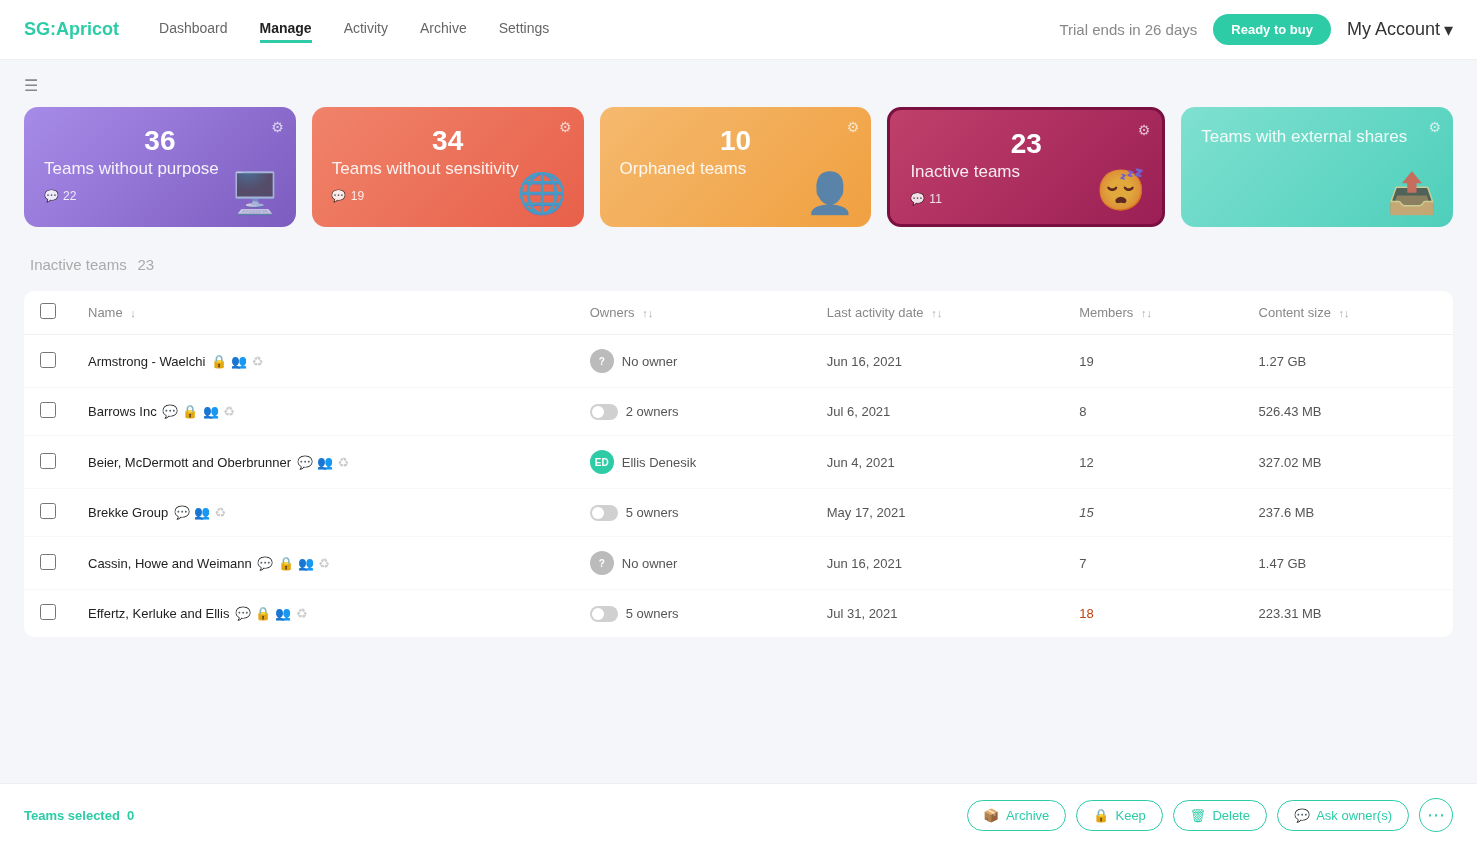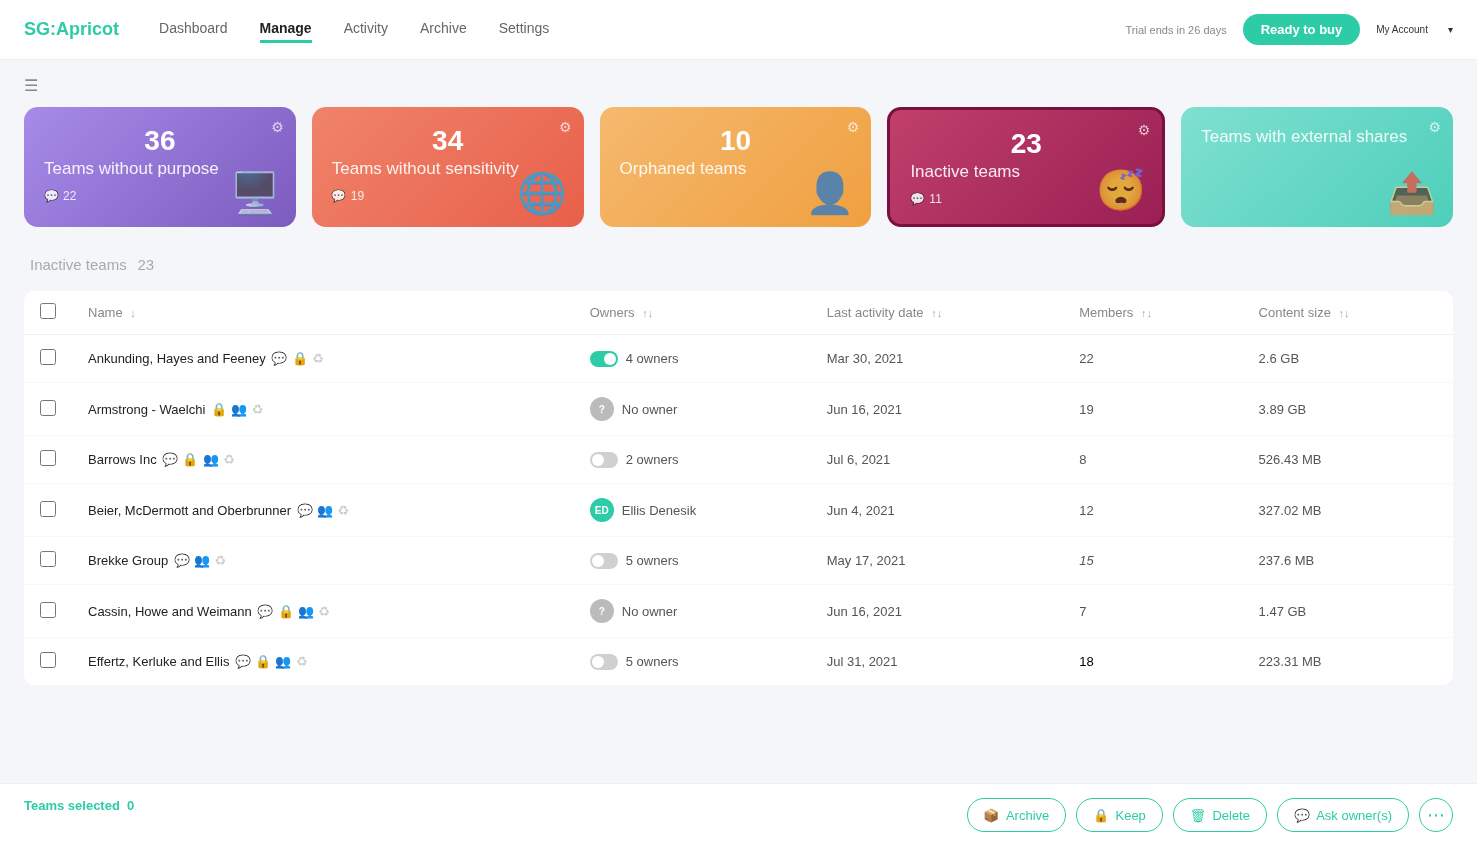--- a/index.html
+++ b/index.html
@@ -10,26 +10,26 @@
       display: flex; align-items: center; background: #fff;
       padding: 0 24px; height: 60px; border-bottom: 1px solid #eee;
       position: sticky; top: 0; z-index: 100;
     }
     .logo { font-weight: 700; font-size: 18px; margin-right: 40px; color: #222; white-space: nowrap; }
     .logo span { color: #2dcca7; }
     .nav-links { display: flex; gap: 32px; flex: 1; }
     .nav-link { text-decoration: none; color: #666; font-size: 14px; padding: 4px 0; cursor: pointer; }
     .nav-link.active { color: #222; font-weight: 600; border-bottom: 3px solid #2dcca7; }
     .nav-right { display: flex; align-items: center; gap: 16px; margin-left: auto; }
-    .trial-text { color: #888; font-size: 11px; }
+    .trial-text { color: #888; font-size: 15px; }
     .buy-btn {
       background: #2dcca7; color: #fff; border: none; border-radius: 20px;
       padding: 8px 18px; font-size: 13px; font-weight: 600; cursor: pointer;
     }
-    .account-btn { display: flex; align-items: flex-start; gap: 20px; color: #333; font-size: 10px; cursor: pointer; background: none; border: none; }
+    .account-btn { display: flex; align-items: flex-start; gap: 4px; color: #333; font-size: 18px; cursor: pointer; background: none; border: none; }
 
     
     .content { padding: 16px 24px; }
 
     
     .filter-row { display: flex; align-items: center; gap: 8px; margin-bottom: 12px; }
     .filter-icon { color: #888; cursor: pointer; font-size: 16px; }
 
     
     .stat-cards { display: flex; gap: 16px; margin-bottom: 28px; }
@@ -80,21 +80,21 @@
     .owner-toggle.active::after { left: 14px; }
     .owner-avatar { width: 24px; height: 24px; border-radius: 50%; background: #666; color: #fff; display: flex; align-items: center; justify-content: center; font-size: 10px; font-weight: 600; }
     .owner-avatar.green { background: #2dcca7; }
     .owner-avatar.gray { background: #bbb; }
     .owner-text { font-size: 13px; color: #555; }
 
     
     .bottom-bar {
       position: fixed; bottom: 0; left: 0; right: 0;
       background: #fff; border-top: 1px solid #eee;
-      display: flex; padding: 14px 24px;
+      display: flex; align-items: center; padding: 14px 24px;
       gap: 10px;
     }
     .selected-text { font-size: 13px; color: #666; margin-right: auto; }
     .selected-text span { font-weight: 700; color: #2dcca7; }
     .action-btn {
       display: flex; align-items: center; gap: 6px;
       border: 1.5px solid #2dcca7; border-radius: 20px;
       padding: 7px 16px; font-size: 13px; color: #2dcca7;
       background: none; cursor: pointer; font-weight: 500;
     }
@@ -212,63 +212,41 @@
             <span>Members</span>
             <span class="sort-icon">↑↓</span>
           </th>
           <th>
             <span>Content size</span>
             <span class="sort-icon">↑↓</span>
           </th>
         </tr>
       </thead>
       <tbody id="table-body">
-      <tr>
-            <td class="cb-col"><input type="checkbox" class="row-checkbox" style=""></td>
-            <td>
-              <div class="team-name">
-                <span style="cursor: pointer;">Ankunding, Hayes and Feeney</span>
-                <div class="team-icons">
-                  <span class="t-icon red">💬</span>
-                  <span class="t-icon">🔒</span>
-                  <span class="t-icon">♻</span>
-                </div>
-              </div>
-            </td>
-            <td>
-              <div class="owner-cell">
-                <span class="owner-toggle active"></span>
-                <span class="owner-text">4 owners</span>
-              </div>
-            </td>
-            <td style="color: rgb(85, 85, 85);">Mar 30, 2021</td>
-            <td style="color: rgb(85, 85, 85);">22</td>
-            <td style="color: rgb(85, 85, 85);">2.6 GB</td>
-          </tr>
           <tr>
             <td class="cb-col"><input type="checkbox" class="row-checkbox" style=""></td>
             <td>
               <div class="team-name">
                 <span style="cursor: pointer;">Armstrong - Waelchi</span>
                 <div class="team-icons">
                   <span class="t-icon">🔒</span>
                   <span class="t-icon">👥</span>
                   <span class="t-icon">♻</span>
                 </div>
               </div>
             </td>
             <td>
               <div class="owner-cell">
                 <span class="owner-avatar gray">?</span>
                 <span class="owner-text">No owner</span>
               </div>
             </td>
             <td style="color: rgb(85, 85, 85);">Jun 16, 2021</td>
             <td style="color: rgb(85, 85, 85);">19</td>
-            <td style="color: rgb(85, 85, 85);">3.89 GB</td>
+            <td style="color: rgb(85, 85, 85);">1.27 GB</td>
           </tr>
           <tr>
             <td class="cb-col"><input type="checkbox" class="row-checkbox" style=""></td>
             <td>
               <div class="team-name">
                 <span style="cursor: pointer;">Barrows Inc</span>
                 <div class="team-icons">
                   <span class="t-icon red">💬</span>
                   <span class="t-icon">🔒</span>
                   <span class="t-icon">👥</span>
@@ -366,21 +344,21 @@
                 </div>
               </div>
             </td>
             <td>
               <div class="owner-cell">
                 <span class="owner-toggle"></span>
                 <span class="owner-text">5 owners</span>
               </div>
             </td>
             <td style="color: rgb(85, 85, 85);">Jul 31, 2021</td>
-            <td style="color: #000000;">18</td>
+            <td style="color: #c2410c;">18</td>
             <td style="color: rgb(85, 85, 85);">223.31 MB</td>
           </tr>
         </tbody>
     </table>
   </div>
 
 </div>
 
 <div class="bottom-bar">
   <div class="selected-text">

